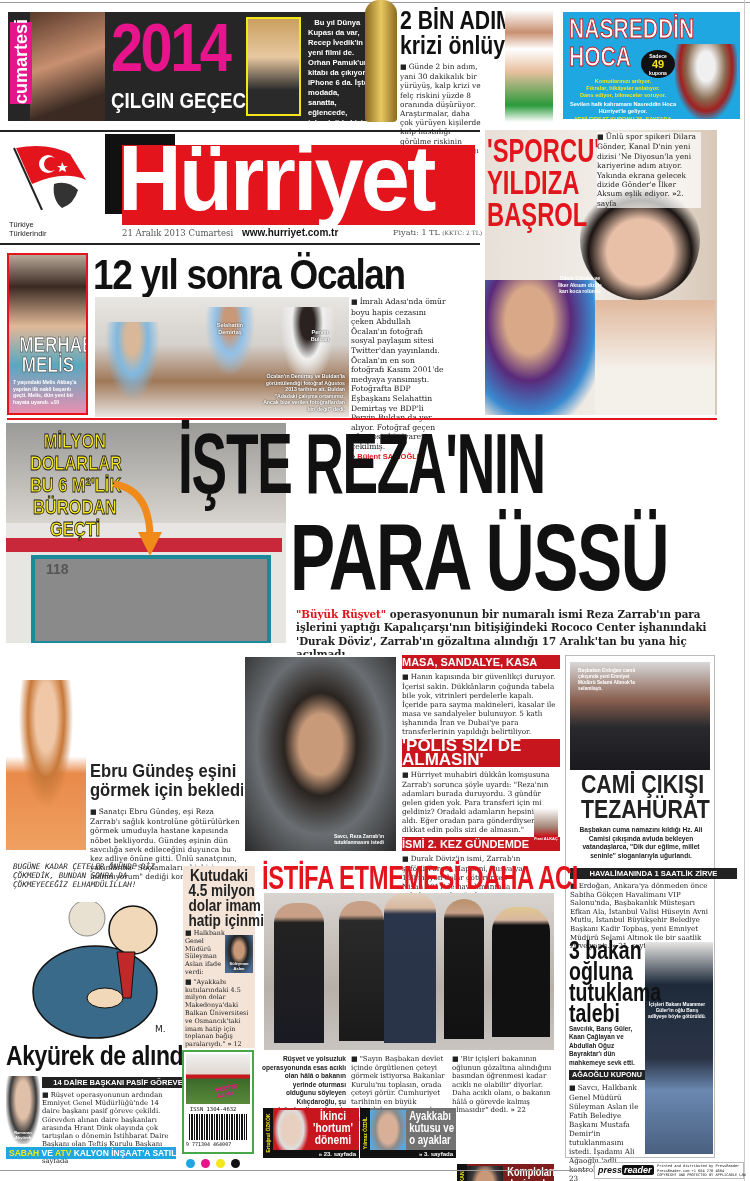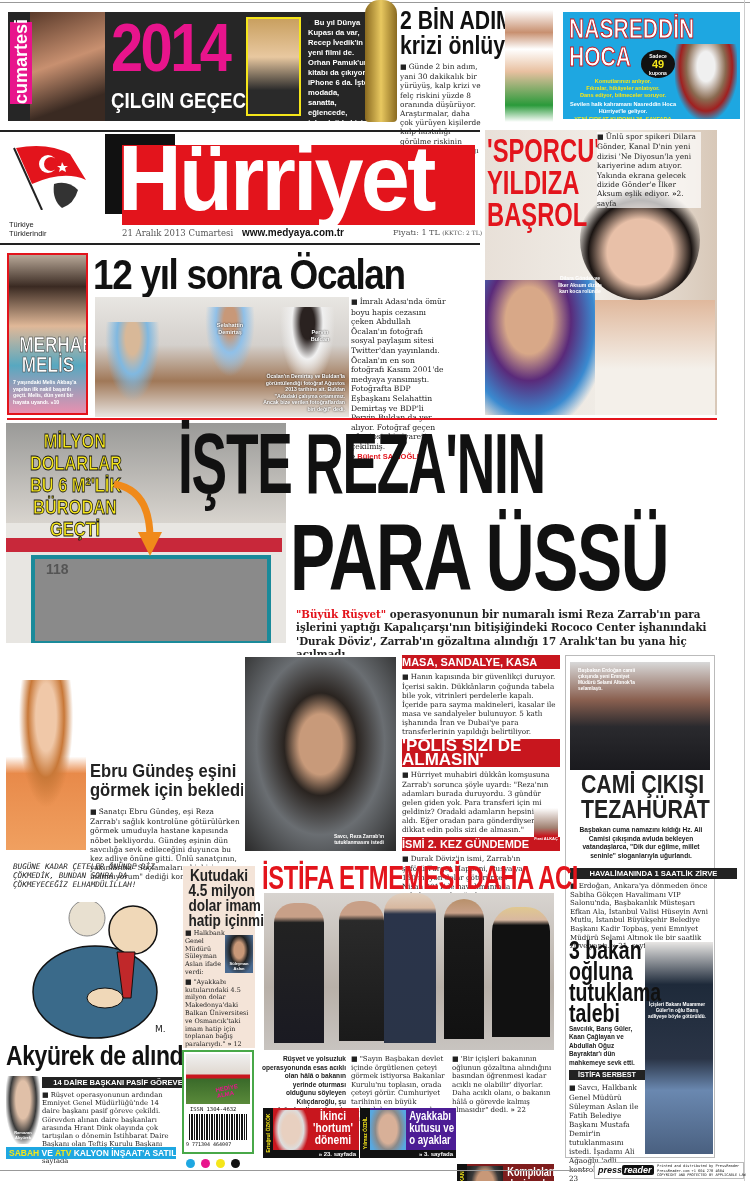--- a/index.html
+++ b/index.html
@@ -72,21 +72,21 @@
   </svg>
 </div>
 <div class="abs" style="left:9px;top:220px;font:7.5px/9px 'Liberation Sans',sans-serif;color:#222">
   <div>Türkiye</div>
   <div>Türklerindir</div>
 </div>
 <div class="abs" style="left:105px;top:134px;width:70px;height:80px;background:#111"></div>
 <div class="abs" style="left:122px;top:145px;width:353px;height:80px;background:#e3141c"></div>
 <div class="abs" style="left:118px;top:128px;font:900 92px/100px 'Liberation Sans',sans-serif;color:#fff;letter-spacing:-3px;transform:scaleX(0.96);transform-origin:left;white-space:nowrap">Hürriyet</div>
 <div class="abs" style="left:122px;top:228px;font:8.5px 'DejaVu Serif',serif;color:#555">21 Aralık 2013 Cumartesi</div>
-<div class="abs" style="left:242px;top:227px;font:bold 10px 'Liberation Sans',sans-serif;color:#111">www.medyaya.com.tr</div>
+<div class="abs" style="left:242px;top:227px;font:bold 10px 'Liberation Sans',sans-serif;color:#111">www.hurriyet.com.tr</div>
 <div class="abs" style="left:393px;top:228px;font:8px 'DejaVu Serif',serif;color:#555;white-space:nowrap">
   <span>Fiyatı: 1 TL</span> <span style="font-size:6px">(KKTC: 2 TL)</span>
 </div>
 <div class="abs" style="left:0;top:243px;width:480px;height:2px;background:#222"></div>
 
 <div class="abs photo" style="left:485px;top:130px;width:232px;height:285px;background:linear-gradient(90deg,#e8e0d8 0%,#f0ece6 50%,#d8c8b8 100%)">
   <div class="abs" style="left:95px;top:50px;width:120px;height:120px;border-radius:50%;background:radial-gradient(circle at 50% 60%,#e8c0a8 35%,#1a1412 55%,transparent 70%)"></div>
   <div class="abs" style="left:110px;top:170px;width:120px;height:115px;background:linear-gradient(180deg,#e0b89c,#f4f0ea 60%)"></div>
   <div class="abs" style="left:0;top:150px;width:110px;height:135px;background:radial-gradient(ellipse at 40% 30%,#d8a888 25%,#5a2a7a 45%,#3a8ad0 70%,transparent 85%)"></div>
 </div>
@@ -198,21 +198,21 @@
 <div class="abs photo" style="left:645px;top:942px;width:68px;height:212px;background:linear-gradient(180deg,#e8e6e4 0%,#1e2a3a 20%,#2a3446 55%,#6a88b0 70%,#4a6080 100%)">
   <div class="abs" style="left:2px;top:60px;width:60px;text-align:center;font:bold 4.8px/6px 'Liberation Sans',sans-serif;color:#fff">İçişleri Bakanı Muammer Güler'in oğlu Barış adliyeye böyle götürüldü.</div>
 </div>
 <div class="abs" style="left:569px;top:940px;font:bold 25px/21px 'Liberation Sans',sans-serif;color:#111;white-space:nowrap;transform:scaleX(0.78);transform-origin:left">
   <div>3 bakan</div>
   <div>oğluna</div>
   <div>tutuklama</div>
   <div>talebi</div>
 </div>
 <div class="abs" style="left:569px;top:1025px;width:72px;font:bold 6.4px/8.4px 'Liberation Sans',sans-serif;color:#222">Savcılık, Barış Güler, Kaan Çağlayan ve Abdullah Oğuz Bayraktar'ı dün mahkemeye sevk etti.</div>
-<div class="abs darkbar" style="left:569px;top:1070px;width:76px;font-size:7.2px;line-height:10px">İSTİFA SERBEST</div>
+<div class="abs darkbar" style="left:569px;top:1070px;width:76px;font-size:7.2px;line-height:10px">AĞAOĞLU KUPONU</div>
 <div class="abs body-text" style="left:569px;top:1083px;width:76px;font-size:7.2px;line-height:9px">
   <span class="bul"></span><span>Savcı, Halkbank Genel Müdürü Süleyman Aslan ile Fatih Belediye Başkanı Mustafa Demir'in tutuklanmasını istedi. İşadamı Ali Ağaoğlu 'adli kontrol'le serbest.</span> <span class="arrow">»</span> <span>23</span>
   
 </div>
 
 <div class="abs" style="left:5px;top:862px;width:180px;height:178px">
   <div class="abs" style="left:8px;top:0;width:160px;font:italic 7.6px/9px 'DejaVu Sans Mono',monospace;color:#222">BUGÜNE KADAR ÇETELER ÖNÜNDE DİZ ÇÖKMEDİK, BUNDAN SONRA DA ÇÖKMEYECEĞİZ ELHAMDÜLİLLAH!</div>
   <svg class="abs" style="left:20px;top:40px" width="160" height="138" viewBox="0 0 160 138">
     <ellipse cx="70" cy="90" rx="62" ry="46" fill="#3a6a8a" stroke="#111" stroke-width="1.5"></ellipse>
     <circle cx="108" cy="28" r="24" fill="#f0d8b8" stroke="#111" stroke-width="1.5"></circle>
@@ -261,21 +261,21 @@
   <div class="abs" style="left:0;top:0;width:10px;height:50px;background:#111"></div>
   <div class="abs" style="left:-20px;top:20px;width:50px;height:10px;transform:rotate(-90deg);font:bold 5px/10px 'Liberation Sans',sans-serif;color:#f5e61a;text-align:center">Ertuğrul ÖZKÖK</div>
   <div class="abs photo" style="left:10px;top:2px;width:36px;height:48px;background:radial-gradient(ellipse at 50% 40%,#e8d0c0 35%,#ddd 50%,#c8161e 70%)"></div>
   <div class="abs" style="left:44px;top:2px;width:52px;text-align:center;font:bold 12px/12px 'Liberation Sans',sans-serif;color:#fff;transform:scaleX(0.85);white-space:nowrap">
     <div>İkinci</div>
     <div>'hortum'</div>
     <div>dönemi</div>
   </div>
   <div class="abs" style="left:10px;top:42px;width:86px;height:8px;background:#111;font:bold 6px/8px 'Liberation Sans',sans-serif;color:#fff;text-align:right;padding-right:3px">» <span>23. sayfada</span></div>
 </div>
-<div class="abs" style="left:360px;top:1108px;width:96px;height:50px;background:#4c1d95;overflow:hidden">
+<div class="abs" style="left:360px;top:1108px;width:96px;height:50px;background:#737373;overflow:hidden">
   <div class="abs" style="left:0;top:0;width:10px;height:50px;background:#111"></div>
   <div class="abs" style="left:-20px;top:20px;width:50px;height:10px;transform:rotate(-90deg);font:bold 5px/10px 'Liberation Sans',sans-serif;color:#f5e61a;text-align:center">Yılmaz ÖZDİL</div>
   <div class="abs photo" style="left:10px;top:2px;width:36px;height:48px;background:radial-gradient(ellipse at 50% 40%,#d8b098 35%,#8a8a8a 50%,#58a8e0 75%)"></div>
   <div class="abs" style="left:44px;top:2px;width:52px;text-align:center;font:bold 12px/12px 'Liberation Sans',sans-serif;color:#fff;transform:scaleX(0.8);white-space:nowrap">
     <div>Ayakkabı</div>
     <div>kutusu ve</div>
     <div>o ayaklar</div>
   </div>
   <div class="abs" style="left:10px;top:42px;width:86px;height:8px;background:#111;font:bold 6px/8px 'Liberation Sans',sans-serif;color:#fff;text-align:right;padding-right:3px">» <span>3. sayfada</span></div>
 </div>

